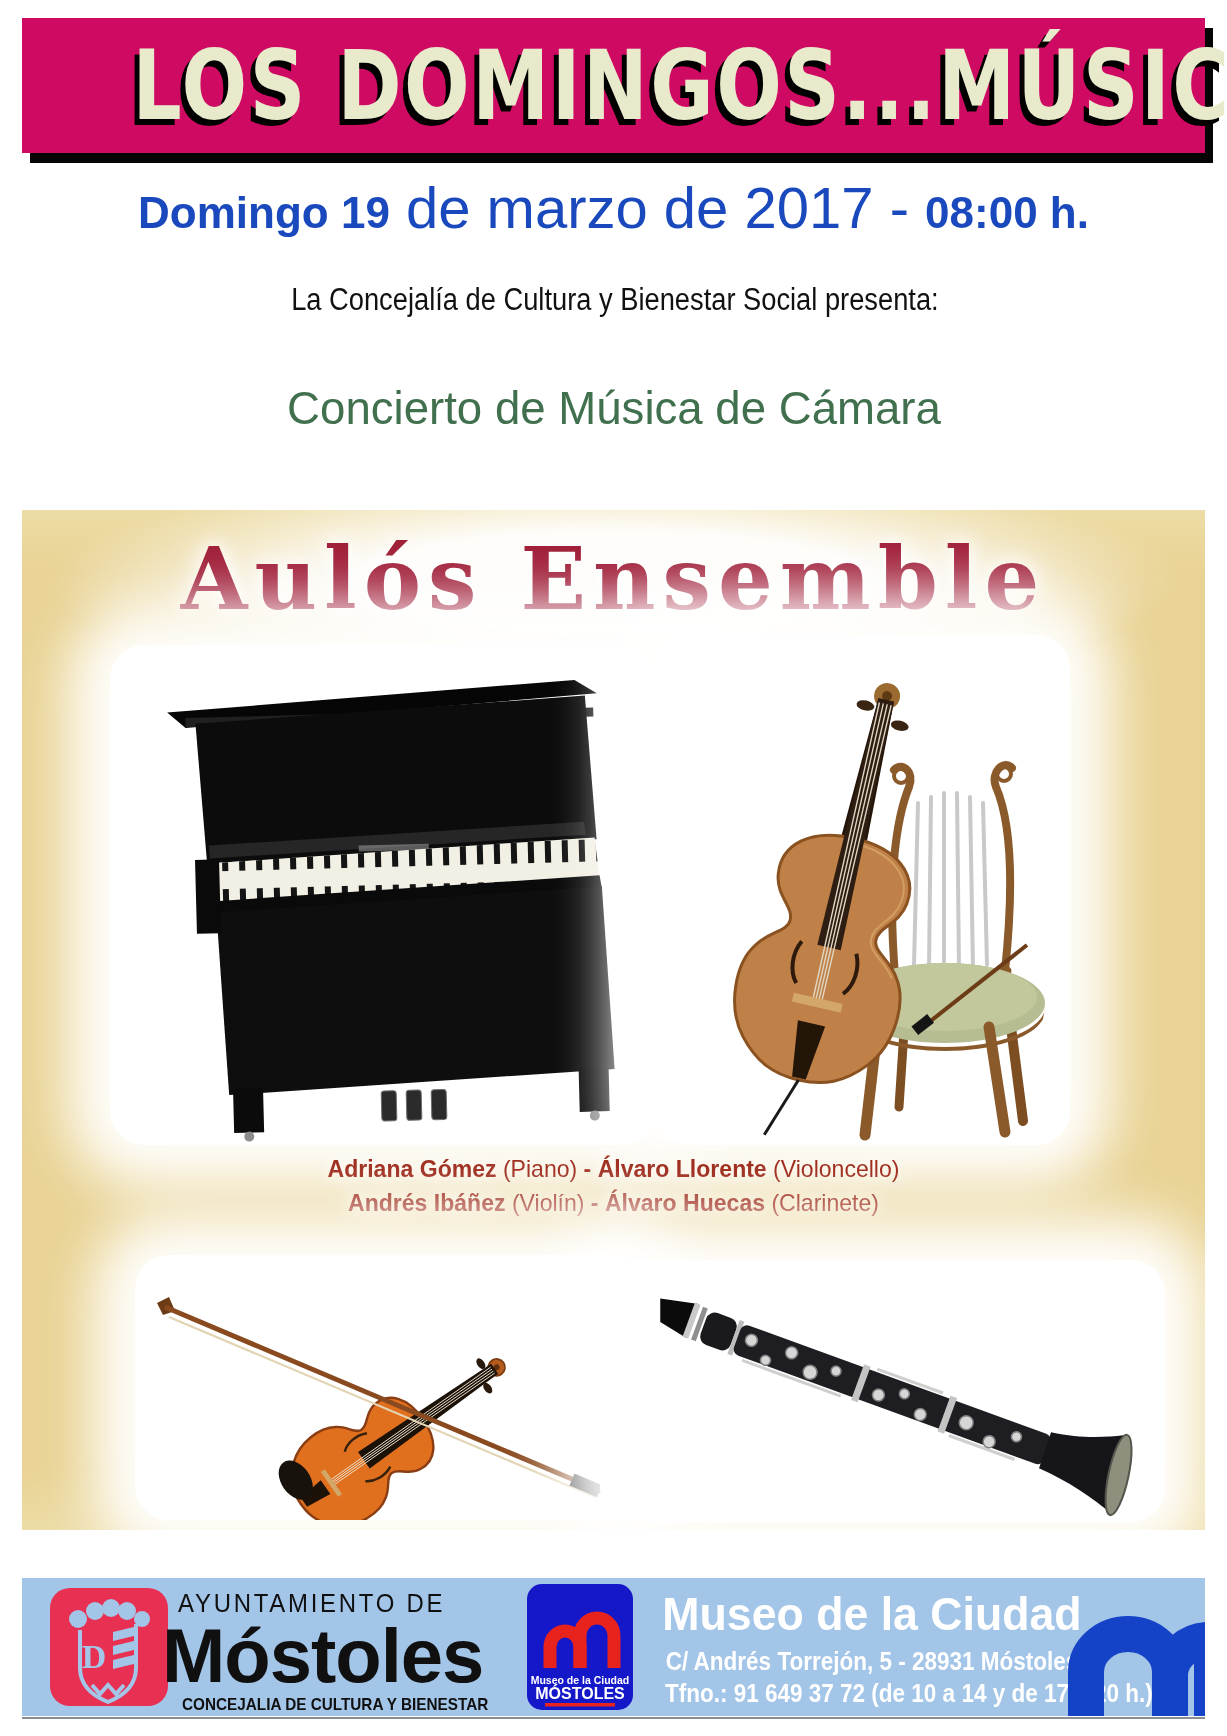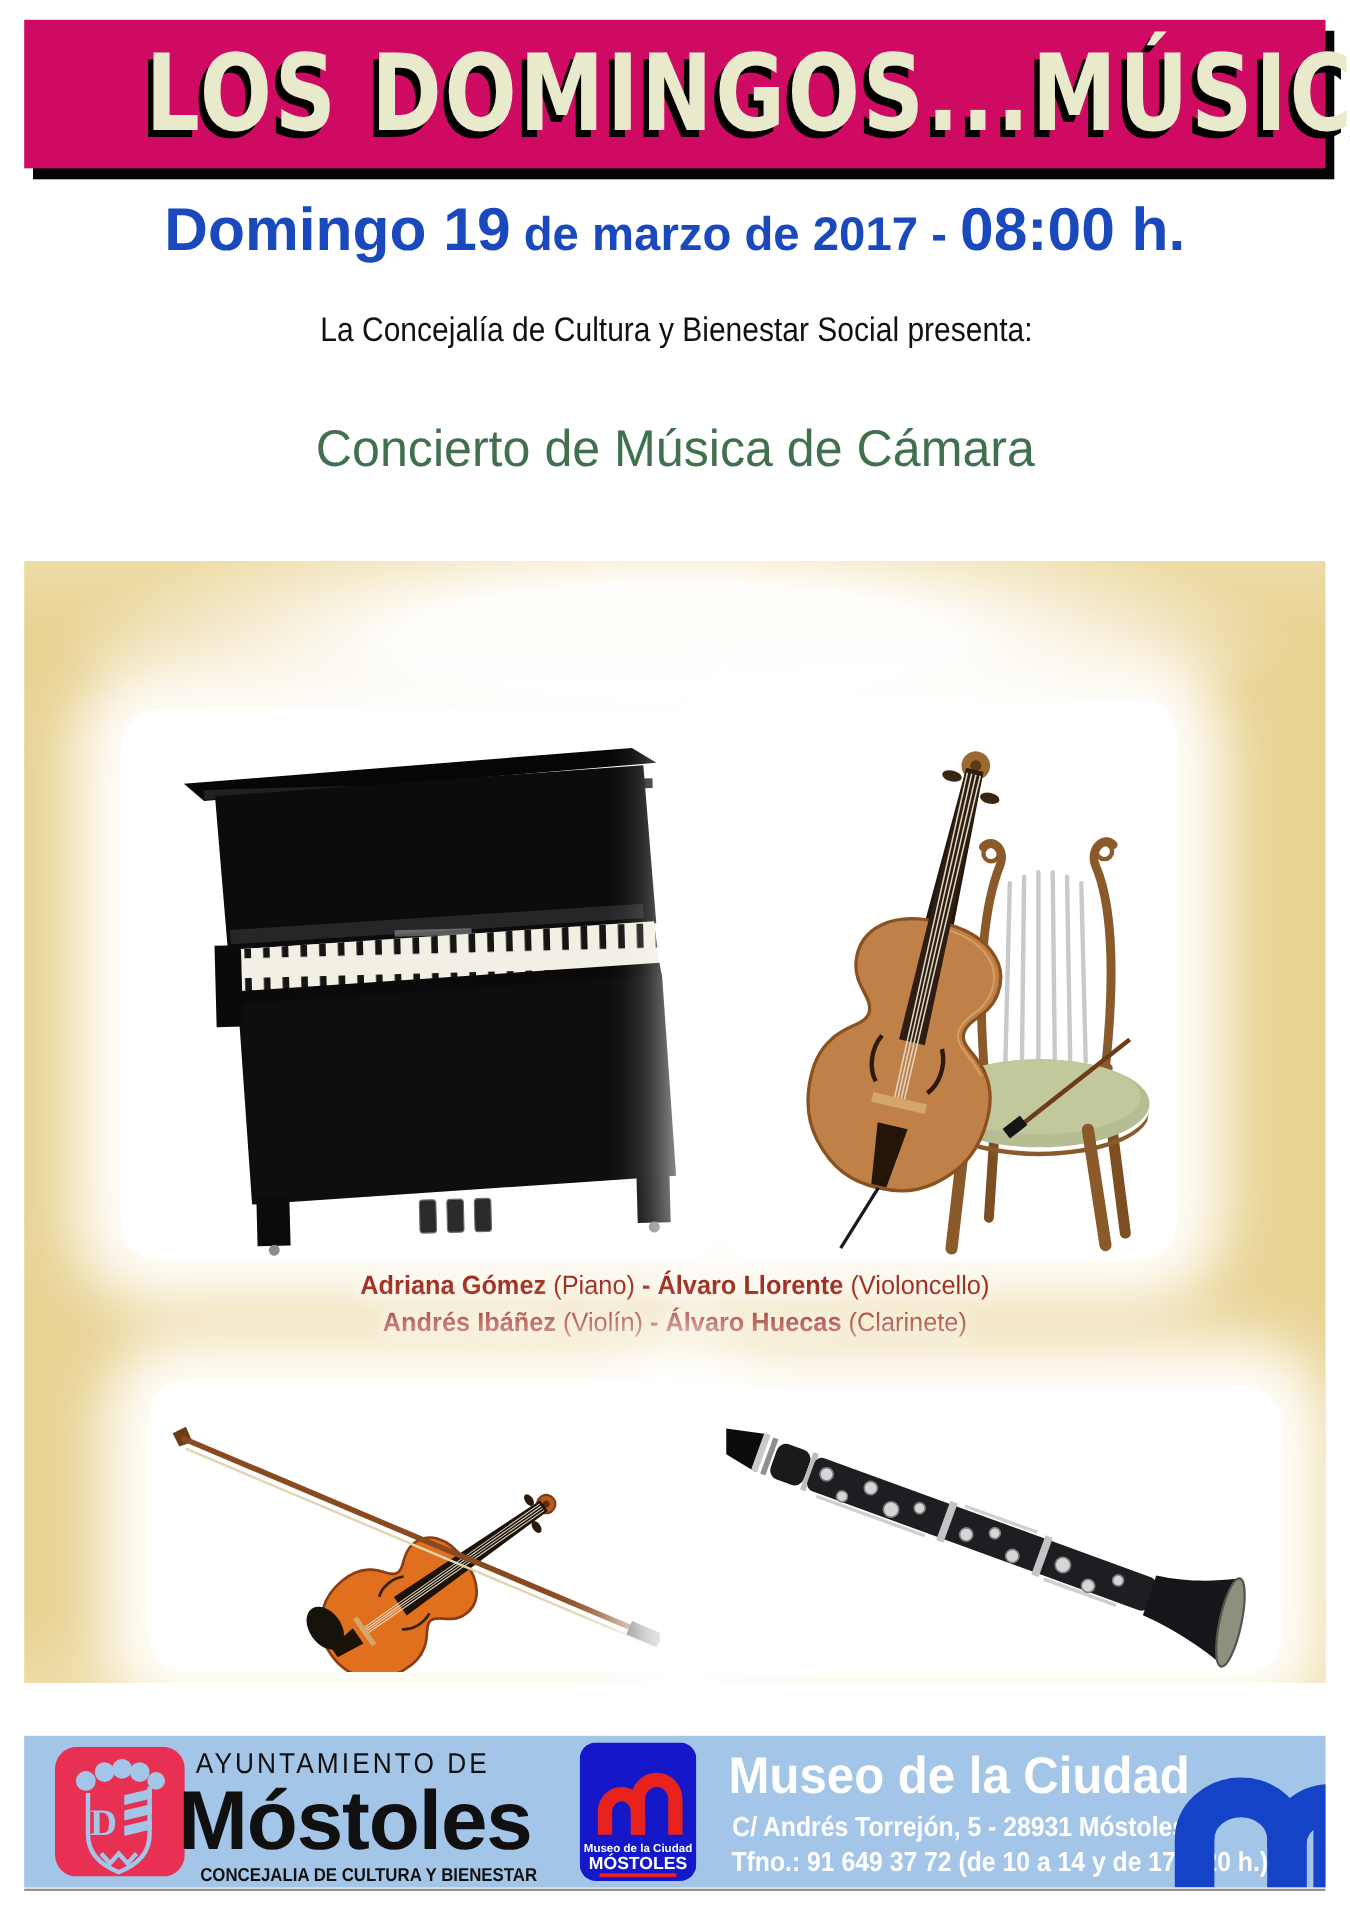--- a/index.html
+++ b/index.html
@@ -10,22 +10,22 @@
   .banner{left:22px;top:18px;width:1183px;height:135px;background:#CE0A62;
           box-shadow:8px 10px 0 #050505;text-align:center;}
   .banner-text{display:inline-block;line-height:135px;font-family:"DejaVu Sans",sans-serif;
           font-weight:bold;font-size:92px;color:#E9EACB;letter-spacing:3px;white-space:nowrap;
           transform:scale(0.84,1.05);transform-origin:center;
           text-shadow:-6px 6px 0 #000;}
 
   
   .dateline{left:0;top:168px;width:1227px;height:80px;line-height:80px;text-align:center;
           color:#1A49BE;white-space:nowrap;}
-  .date-strong{font-weight:bold;font-size:55px;}
-  .date-mid{font-weight:700;font-size:43px;}
+  .date-strong{font-weight:bold;font-size:44px;}
+  .date-mid{font-weight:400;font-size:58px;}
 
   
   .presenter{left:1px;top:282px;width:1227px;text-align:center;color:#111;font-size:31px;}
   .presenter-inner{display:inline-block;transform:scaleX(0.88);transform-origin:center;white-space:nowrap;}
 
   
   .concert{left:0;top:380px;width:1227px;text-align:center;color:#41704E;font-weight:normal;font-size:47px;}
   .concert-inner{display:inline-block;transform:scaleX(0.97);transform-origin:center;white-space:nowrap;}
 
   
@@ -78,20 +78,21 @@
 <div class="abs presenter">
   <span class="presenter-inner">La Concejalía de Cultura y Bienestar Social presenta:</span>
 </div>
 
 <div class="abs concert">
   <span class="concert-inner">Concierto de Música de Cámara</span>
 </div>
 
 <div class="abs panel">
 
+  <div class="abs ensemble-title">Aulós Ensemble</div>
 
   <div class="abs blob piano-blob">
     <svg width="545" height="500" viewBox="0 0 545 500">
       <defs>
         <pattern id="keys" width="17" height="40" patternUnits="userSpaceOnUse">
           <rect width="17" height="40" fill="none"></rect>
           <rect x="11" width="7" height="22" fill="#141414"></rect>
         </pattern>
       </defs>
       <g transform="rotate(-1.5 272 250)">

